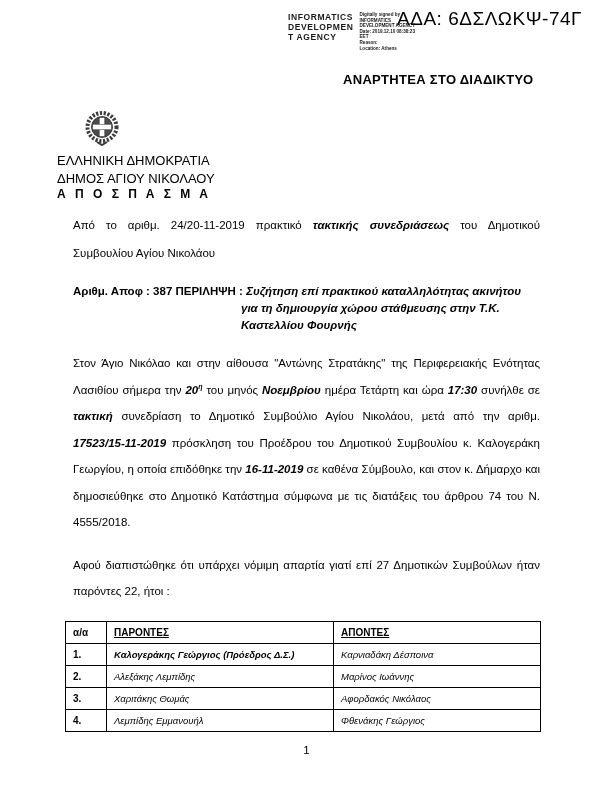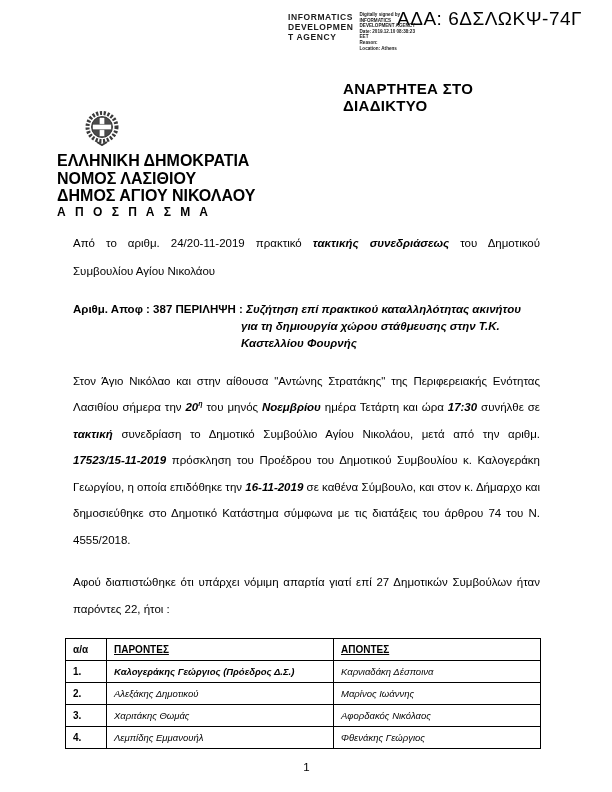--- a/index.html
+++ b/index.html
@@ -12,24 +12,24 @@
     box-sizing:border-box;
     padding:0 56px 0 57px;
     overflow:hidden;
   }
   
   .hdr{position:relative;height:108px;}
   .ada{position:absolute;top:8px;right:-26px;font-size:19px;letter-spacing:0.5px;}
   .stamp{position:absolute;left:231px;top:12px;display:flex;gap:6px;}
   .stamp .agency{font-size:8.5px;font-weight:bold;line-height:10px;letter-spacing:0.6px;color:#1a1a1a;}
   .stamp .sig{font-size:4.6px;line-height:5.6px;font-weight:bold;color:#1a1a1a;width:64px;}
-  .notice{position:absolute;left:286px;top:80px;font-size:15px;font-weight:bold;letter-spacing:0.3px;}
+  .notice{position:absolute;left:286px;top:72px;font-size:13px;font-weight:bold;letter-spacing:0.3px;}
   
   .emblem{margin:2px 0 6px 26px;width:38px;height:36px;}
-  .letterhead{font-size:16px;font-weight:bold;line-height:17.5px;}
+  .letterhead{font-size:13px;font-weight:normal;line-height:17.5px;}
   .title{font-size:12px;font-weight:bold;letter-spacing:3px;margin-top:0;}
   
   p{margin:16px;}
   .just{text-align:justify;}
   .intro{margin-top:10px;font-size:11.5px;line-height:28px;}
   .decision{margin-top:13px;font-size:11.5px;line-height:17px;padding-left:168px;text-indent:-168px;}
   .decision .label{font-weight:bold;}
   .body1{margin-top:15px;font-size:11.5px;line-height:26.5px;}
   .body2{margin-top:0;font-size:11.5px;line-height:26.5px;}
   .bi{font-weight:bold;font-style:italic;}
@@ -80,21 +80,20 @@
       <ellipse cx="19" cy="17" rx="14.5" ry="14" fill="none" stroke="#3a3a3a" stroke-width="4" stroke-dasharray="2.2 1.6"></ellipse>
       <circle cx="19" cy="17" r="10.5" fill="#4c4c4c" stroke="#222" stroke-width="0.8"></circle>
       <rect x="16.2" y="7.5" width="5.6" height="19" fill="#ffffff" stroke="#222" stroke-width="0.5"></rect>
       <rect x="9.5" y="14.2" width="19" height="5.6" fill="#ffffff" stroke="#222" stroke-width="0.5"></rect>
       <path d="M14,32 L19,35 L24,32" fill="none" stroke="#3a3a3a" stroke-width="2"></path>
     </svg>
   </div>
 
   <div class="letterhead">
     <div>ΕΛΛΗΝΙΚΗ ΔΗΜΟΚΡΑΤΙΑ</div>
-    <div>ΝΟΜΟΣ ΛΑΣΙΘΙΟΥ</div>
     <div>ΔΗΜΟΣ ΑΓΙΟΥ ΝΙΚΟΛΑΟΥ</div>
   </div>
 
   <div class="title">Α Π Ο Σ Π Α Σ Μ Α</div>
 
   <p class="intro just"><span>Από το αριθμ. 24/20-11-2019 πρακτικό </span><span class="bi">τακτικής συνεδριάσεως</span><span> του Δημοτικού Συμβουλίου Αγίου Νικολάου</span></p>
 
   <p class="decision"><span class="label">Αριθμ. Αποφ : 387 ΠΕΡΙΛΗΨΗ : </span><span class="bi">Συζήτηση επί πρακτικού καταλληλότητας ακινήτου για τη δημιουργία χώρου στάθμευσης στην Τ.Κ. Καστελλίου Φουρνής</span></p>
 
   <p class="body1 just"><span>Στον Άγιο Νικόλαο και στην αίθουσα "Αντώνης Στρατάκης" της Περιφερειακής Ενότητας Λασιθίου σήμερα την </span><span class="bi">20</span><sup class="bi">η</sup><span> του μηνός </span><span class="bi">Νοεμβρίου</span><span> ημέρα Τετάρτη και ώρα </span><span class="bi">17:30</span><span> συνήλθε σε </span><span class="bi">τακτική</span><span> συνεδρίαση το Δημοτικό Συμβούλιο Αγίου Νικολάου, μετά από την αριθμ. </span><span class="bi">17523/15-11-2019</span><span> πρόσκληση του Προέδρου του Δημοτικού Συμβουλίου κ. Καλογεράκη Γεωργίου, η οποία επιδόθηκε την </span><span class="bi">16-11-2019</span><span> σε καθένα Σύμβουλο, και στον κ. Δήμαρχο και δημοσιεύθηκε στο Δημοτικό Κατάστημα σύμφωνα με τις διατάξεις του άρθρου 74 του  Ν. 4555/2018.</span></p>
@@ -110,21 +109,21 @@
       </tr>
     </thead>
     <tbody>
         <tr>
           <td class="c1 num">1.</td>
           <td class="c2 name bi">Καλογεράκης Γεώργιος (Πρόεδρος Δ.Σ.)</td>
           <td class="c3 name">Καρνιαδάκη Δέσποινα</td>
         </tr>
         <tr>
           <td class="c1 num">2.</td>
-          <td class="c2 name">Αλεξάκης Δημοτικού</td>
+          <td class="c2 name">Αλεξάκης Λεμπίδης</td>
           <td class="c3 name">Μαρίνος Ιωάννης</td>
         </tr>
         <tr>
           <td class="c1 num">3.</td>
           <td class="c2 name">Χαριτάκης Θωμάς</td>
           <td class="c3 name">Αφορδακός Νικόλαος</td>
         </tr>
         <tr>
           <td class="c1 num">4.</td>
           <td class="c2 name">Λεμπίδης Εμμανουήλ</td>

